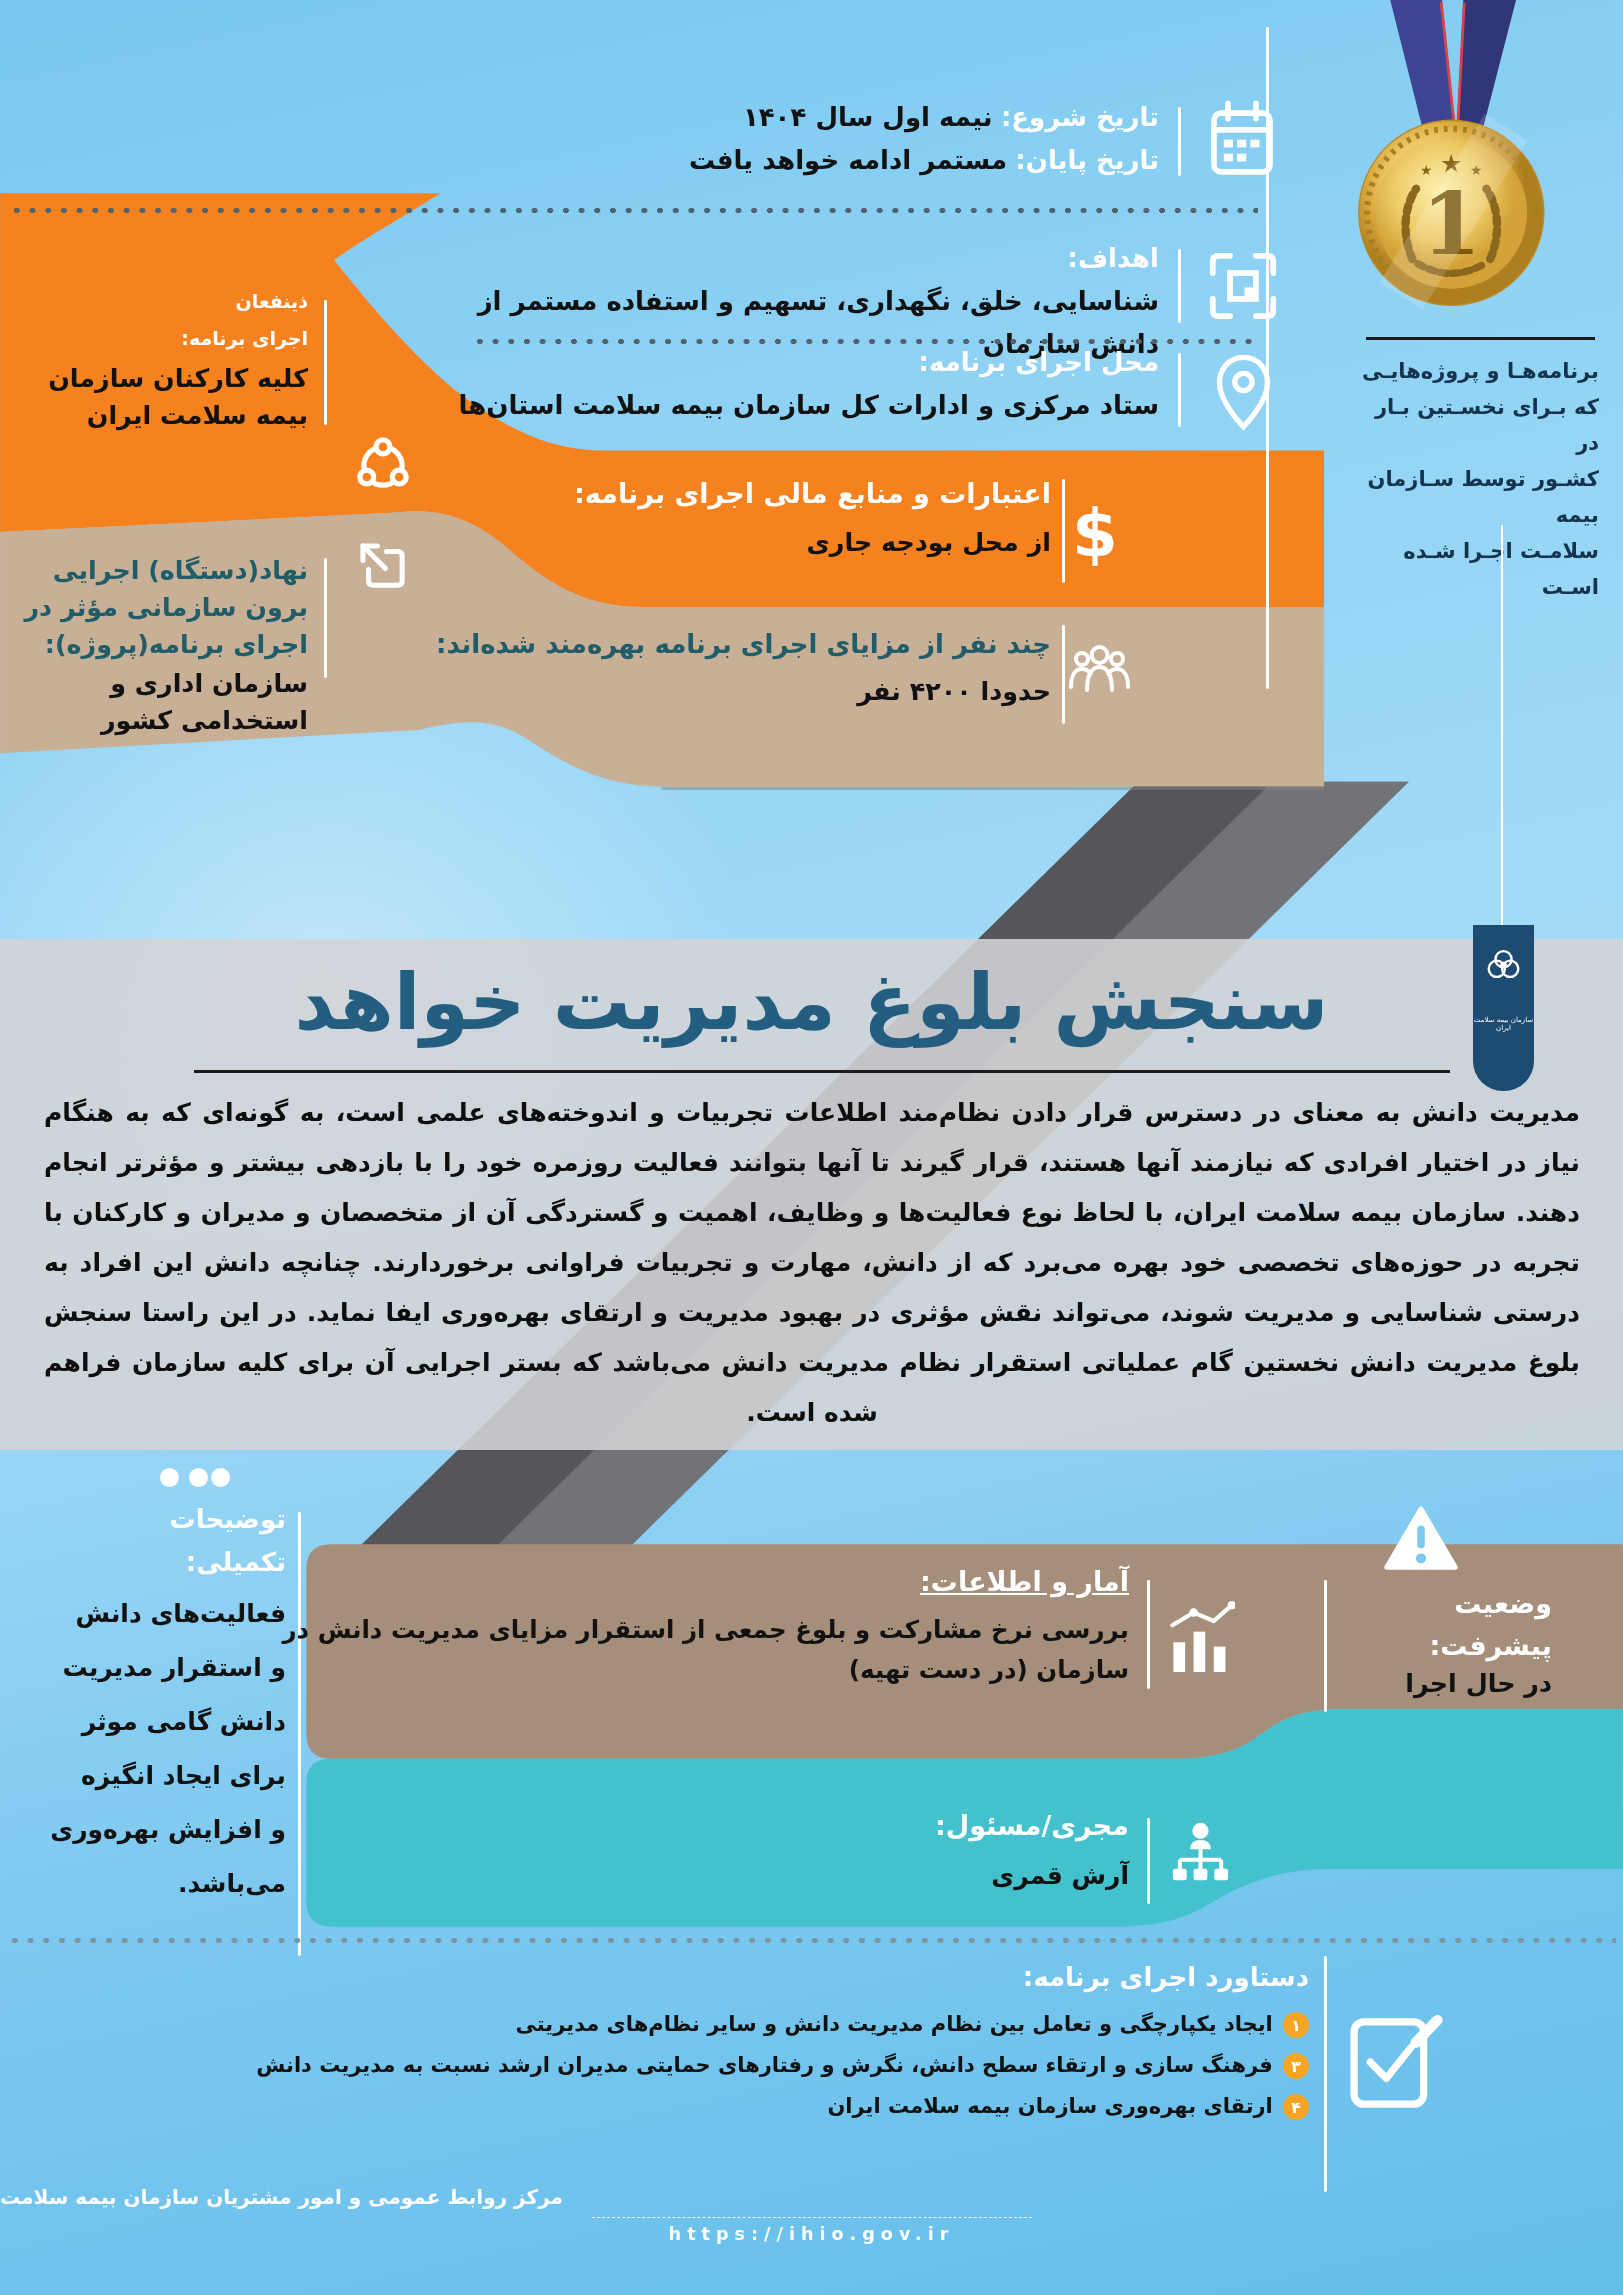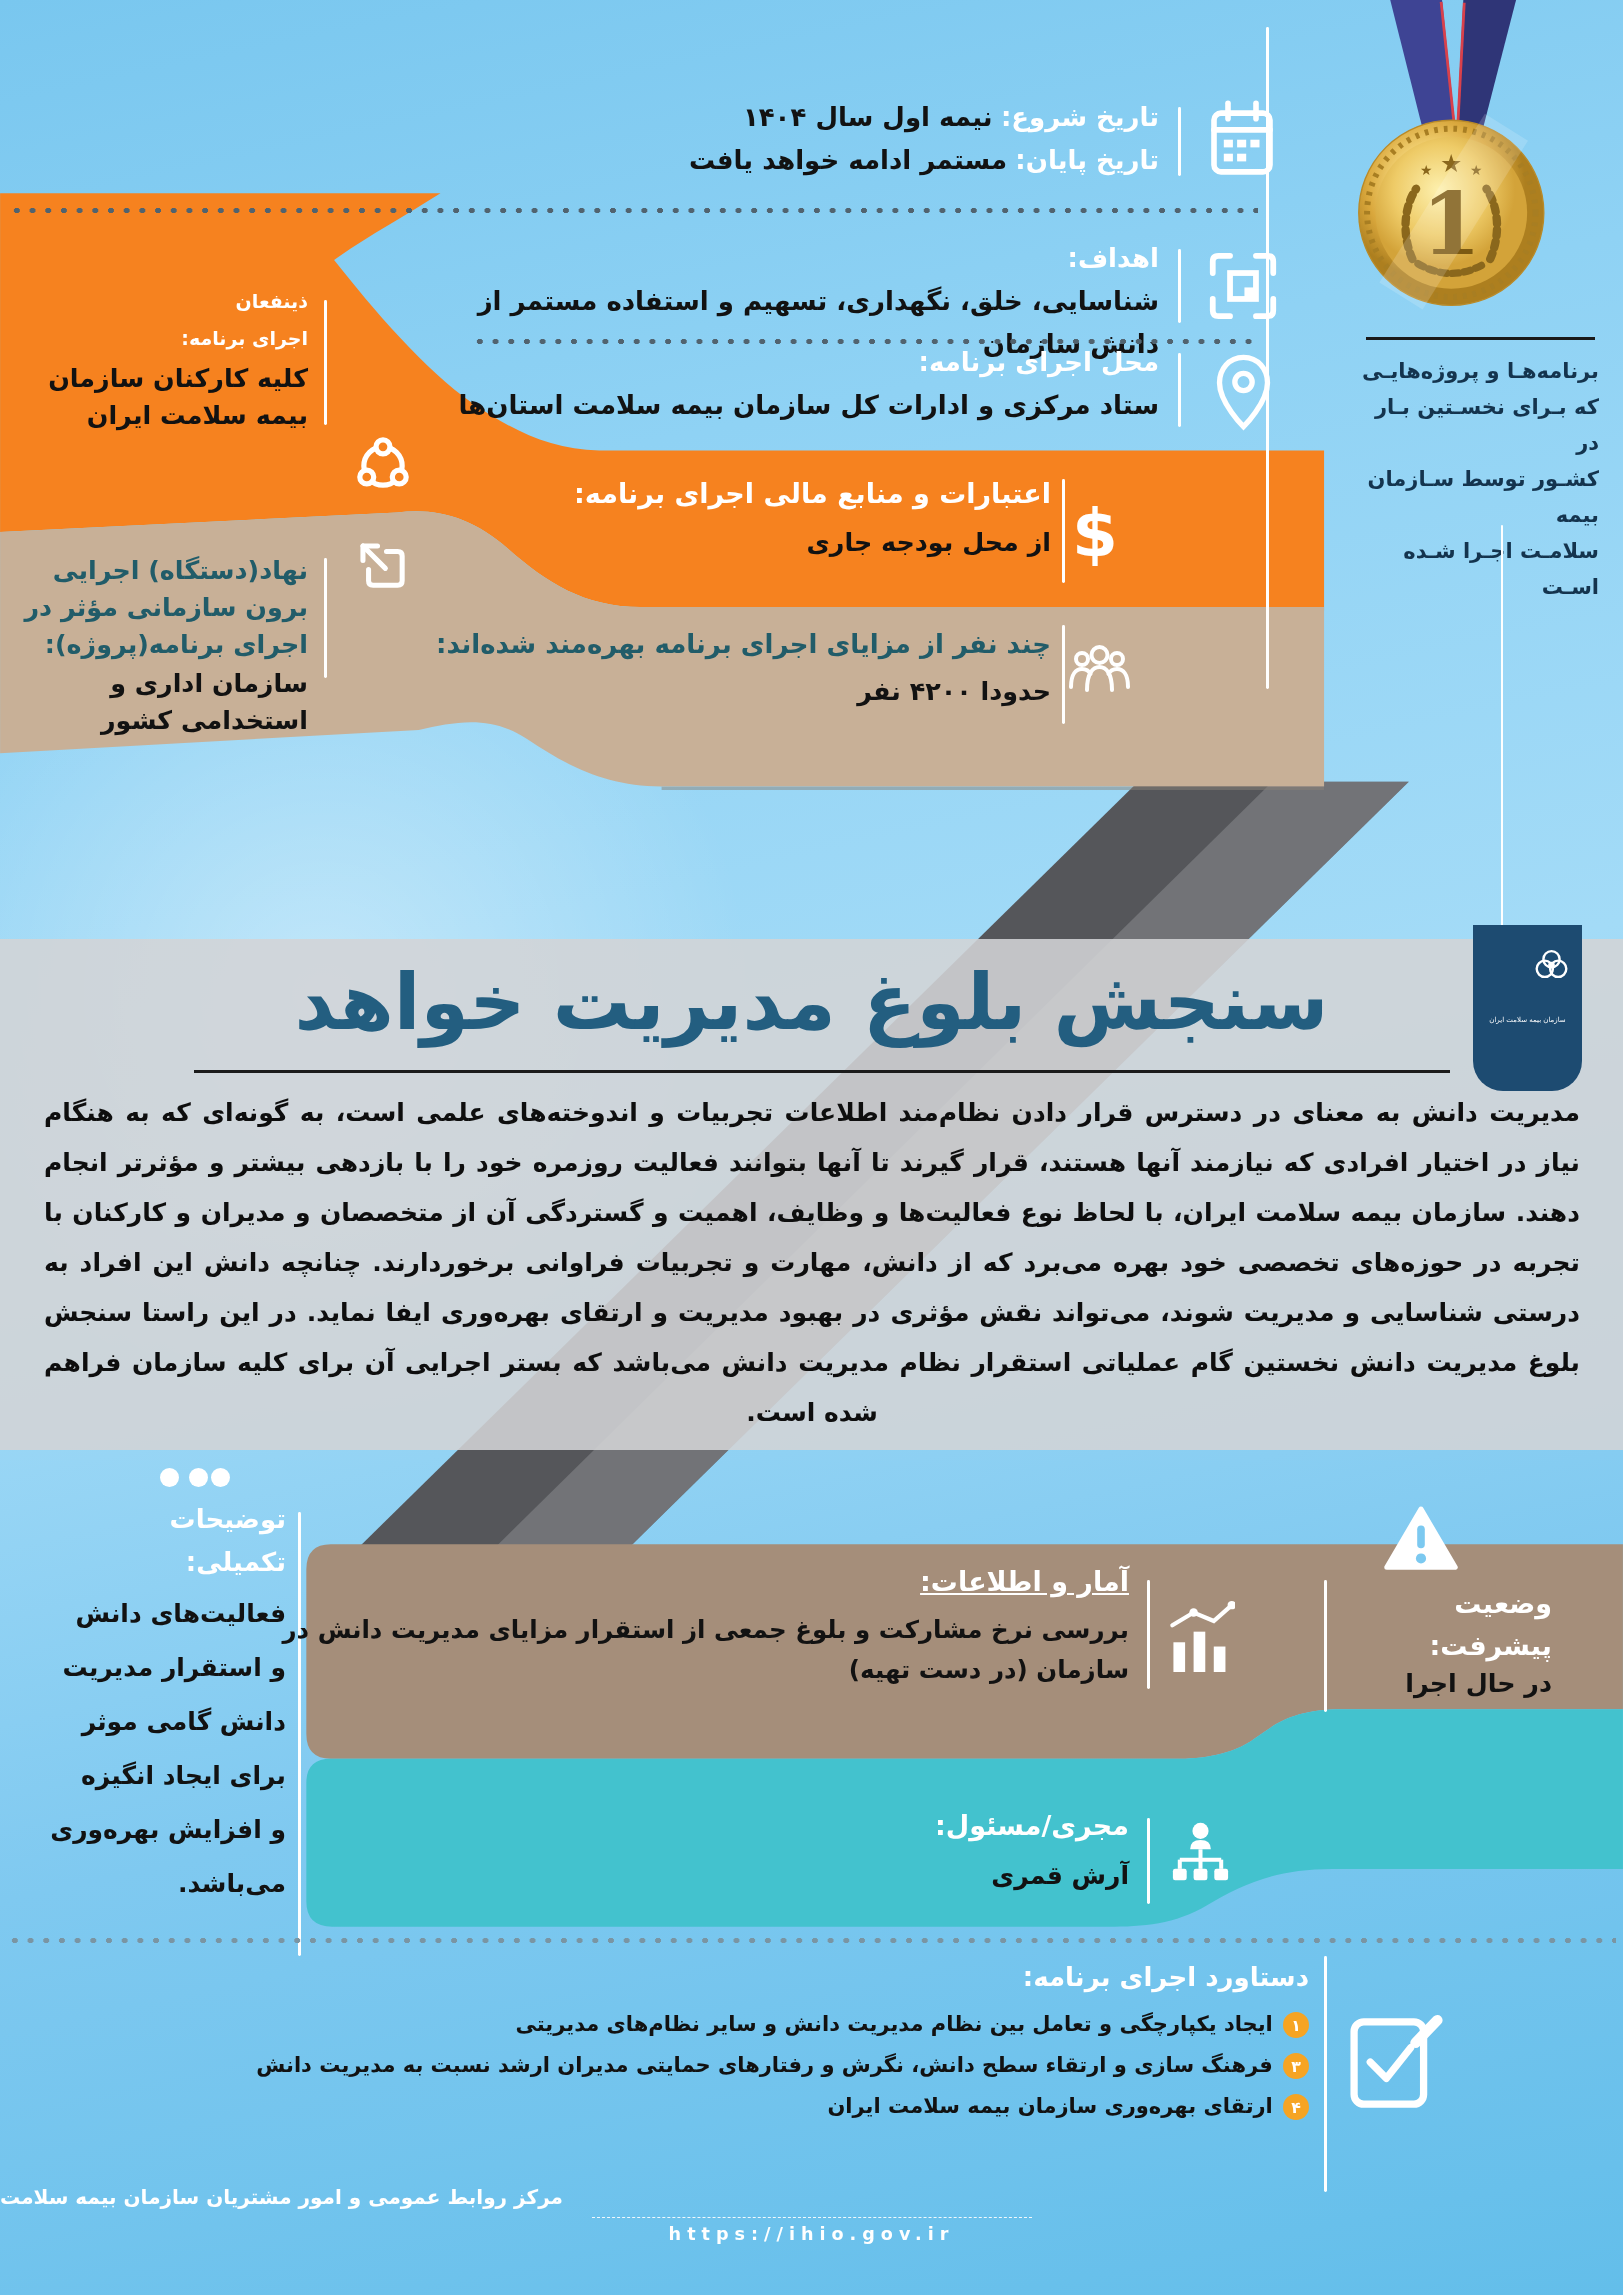--- a/index.html
+++ b/index.html
@@ -27,21 +27,21 @@
     font-weight:bold;color:#0e0e0e;text-align:justify;text-align-last:center;direction:rtl;}
   #gray-band{position:absolute;left:0;top:939px;width:1623px;height:511px;background:rgba(211,212,214,.88);}
   .num-badge{display:inline-block;width:26px;height:26px;border-radius:50%;background:#F6A423;color:#fff;
     text-align:center;line-height:27px;font-size:15.7px;font-weight:bold;vertical-align:middle;margin-left:10.2px;}
   .ach-item{font-size:21px;font-weight:bold;color:#121212;line-height:41px;white-space:nowrap;}
   #footer-org{position:absolute;left:0;width:100%;top:2185px;text-align:left;color:#fff;font-weight:bold;font-size:20px;}
   #footer-dash{position:absolute;left:592px;top:2217px;width:440px;border-top:1.9px dashed rgba(255,255,255,.9);}
   #footer-url{position:absolute;left:0;width:100%;top:2224px;text-align:center;color:#fff;font-weight:bold;
     font-size:17.6px;letter-spacing:6px;}
   #logo-tag{position:absolute;left:1473px;top:925px;width:61px;height:166px;background:#1D4B71;
-    border-radius:0 0 30px 30px;text-align:center;padding-left:48px;}
+    border-radius:0 0 30px 30px;text-align:center;}
   #logo-caption{position:absolute;left:0;width:100%;top:91px;color:#fff;font-size:7px;direction:rtl;}
   .icon{position:absolute;}
   svg text{font-family:"DejaVu Sans",sans-serif;}
 </style>
 </head>
 <body>
 
 <div id="poster">
   <div id="bg-glow"></div>
 

